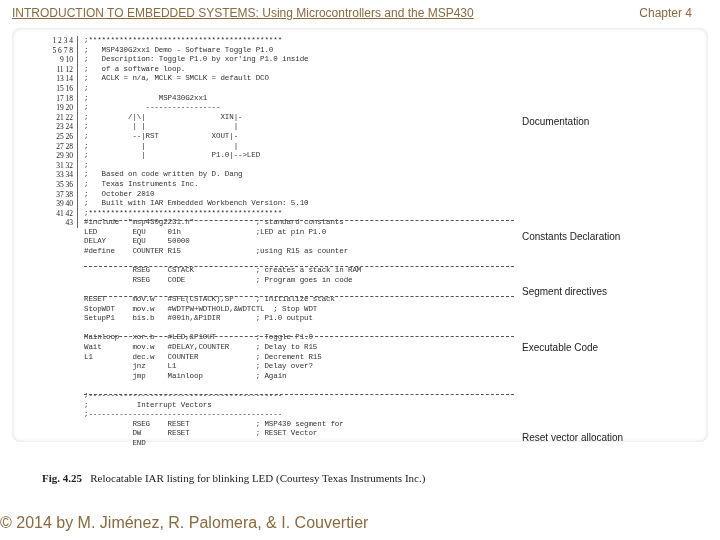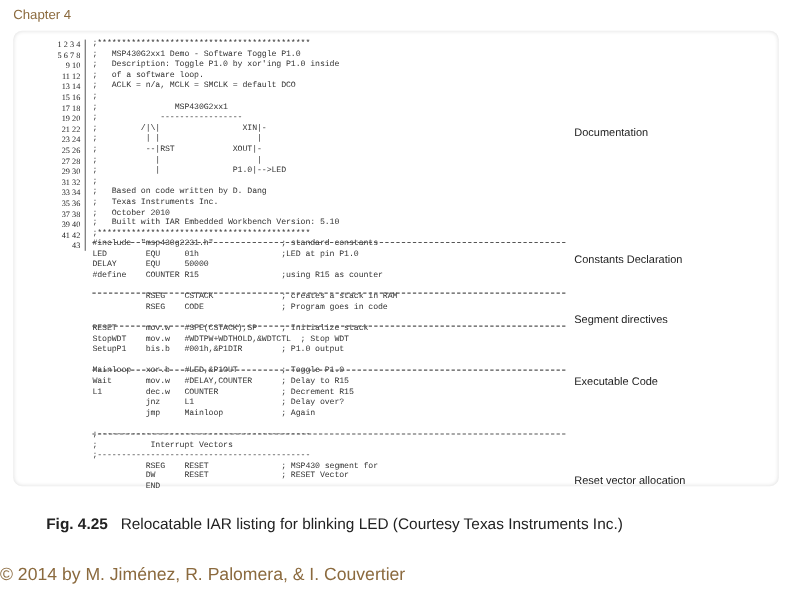--- a/index.html
+++ b/index.html
@@ -96,32 +96,33 @@
   .rule {
     position: absolute;
     left: 54px;
     width: 430px;
     border-top: 0.5px dashed #555;
   }
   .caption {
     position: absolute;
     bottom: 0;
     left: 12px;
-    font-family: Liberation Sans, sans-serif;
-    font-size: 14px;
+    font-family: Liberation Serif, serif;
+    font-size: 11px;
     color: #222;
   }
   .caption b { font-weight: bold; }
 </style>
 </head>
 <body>
 
 <div class="slide">
 
   <div class="header">
+    <span class="title">INTRODUCTION TO EMBEDDED SYSTEMS: Using Microcontrollers and the MSP430</span>
     <span>Chapter 4</span>
   </div>
 
   <div class="panel">
     <div class="figure">
 
       <div class="lnos">1
 2
 3
 4

